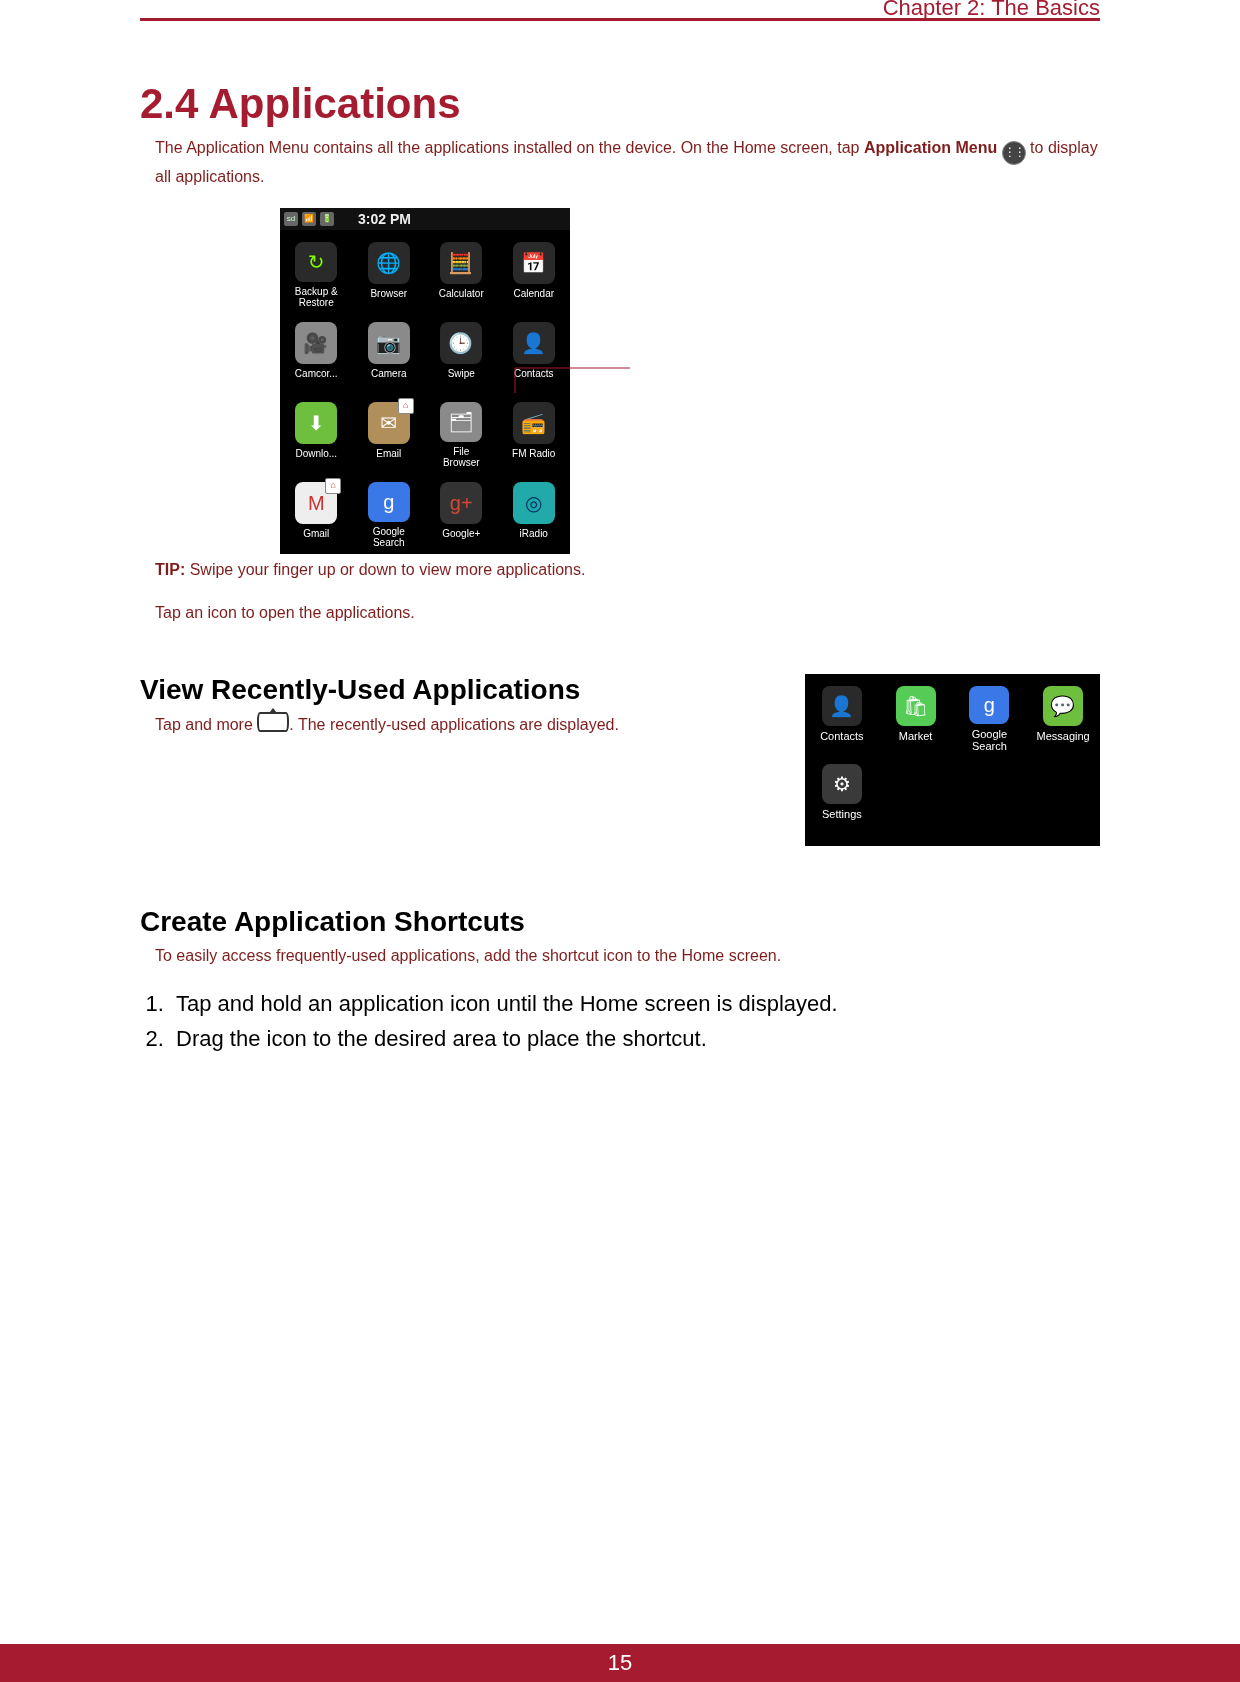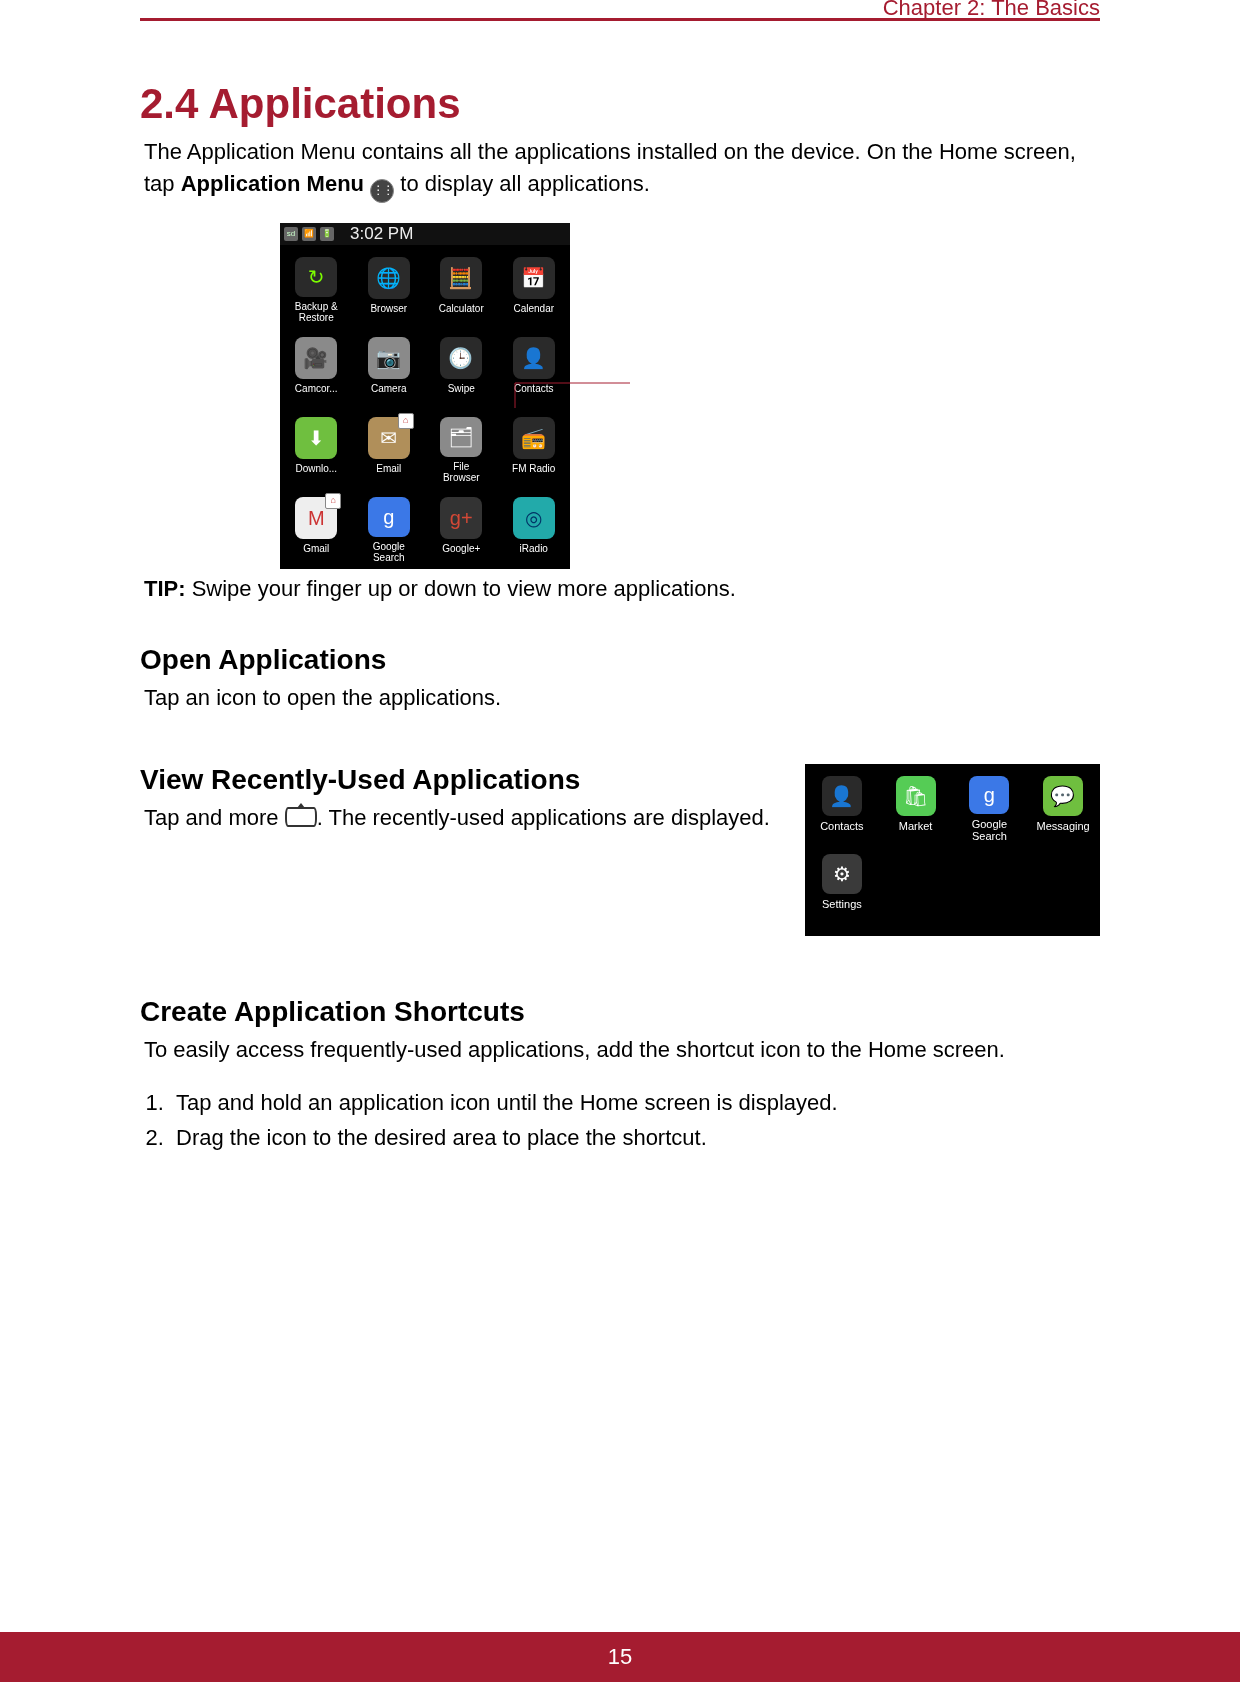--- a/index.html
+++ b/index.html
@@ -37,24 +37,24 @@
     left: 140px;
     right: 140px;
   }
   h1.section-title {
     font-size: 42px;
     color: #a51c30;
     margin: 0 0 8px 0;
     font-weight: bold;
   }
   p.body {
-    font-size: 22px;
+    font-size: 16px;
     line-height: 1.45;
-    margin: 4px 0 20px 4px;
-    color: #000000;
+    margin: 4px 0 20px 15px;
+    color: #7f1d1d;
   }
   .inline-icon {
     display: inline-flex;
     width: 22px;
     height: 22px;
     background: #444;
     border-radius: 50%;
     border: 1px solid #888;
     vertical-align: -3px;
     color: #fff;
@@ -88,21 +88,21 @@
   }
   .statusbar {
     height: 22px;
     background: #111;
     display: flex;
     align-items: center;
     gap: 4px;
     padding: 0 4px;
   }
   .sb-icon { width: 14px; height: 14px; background: #666; border-radius:2px; font-size:8px; display:flex; align-items:center; justify-content:center; color:#cfc; }
-  .sb-time { font-size: 17px; color: #eee; margin-left: 12px; font-weight: normal; }
+  .sb-time { font-size: 14px; color: #eee; margin-left: 20px; font-weight: bold; }
   .app-grid {
     display: grid;
     grid-template-columns: repeat(4, 1fr);
     gap: 0;
     padding: 4px 0 0 0;
   }
   .app-cell {
     display: flex;
     flex-direction: column;
     align-items: center;
@@ -201,21 +201,21 @@
     font-size: 20px;
   }
 
   ol.steps { font-size: 22px; line-height:1.5; padding-left: 30px; margin: 6px 0; }
   ol.steps li { padding-left: 6px; margin-bottom: 2px; }
 
   .footer-bar {
     position: absolute;
     bottom: 0;
     left: 0; right: 0;
-    height: 50px;
+    height: 38px;
     background: #a51c30;
     display: flex;
     align-items: center;
     justify-content: center;
     color: #fff;
     font-size: 22px;
   }
 </style>
 </head>
 <body>
@@ -313,21 +313,20 @@
       <svg width="60" height="200" style="position:absolute; left:290px; top:150px; overflow:visible;">
         <path d="M -55 35 L -55 10 L 60 10" stroke="#a51c30" fill="none" stroke-width="1"></path>
       </svg>
 
     </div>
 
     <p class="body tip-line">
       <b>TIP:</b><span> Swipe your finger up or down to view more applications.</span>
     </p>
 
-    <h2 class="sub">Open Applications</h2>
     <p class="body">Tap an icon to open the applications.</p>
 
     <div class="recent-block">
       <div class="recent-text">
         <h2 class="sub" style="margin-top:30px;">View Recently-Used Applications</h2>
         <p class="body">
           <span>Tap and more </span><span class="home-icon"></span><span>. The recently-used applications are displayed.</span>
         </p>
       </div>
       <div class="recent-shot" style="margin-top:30px;">

